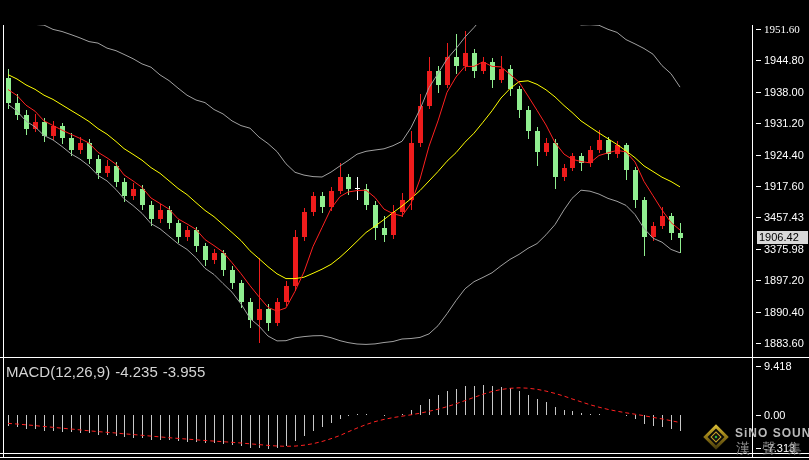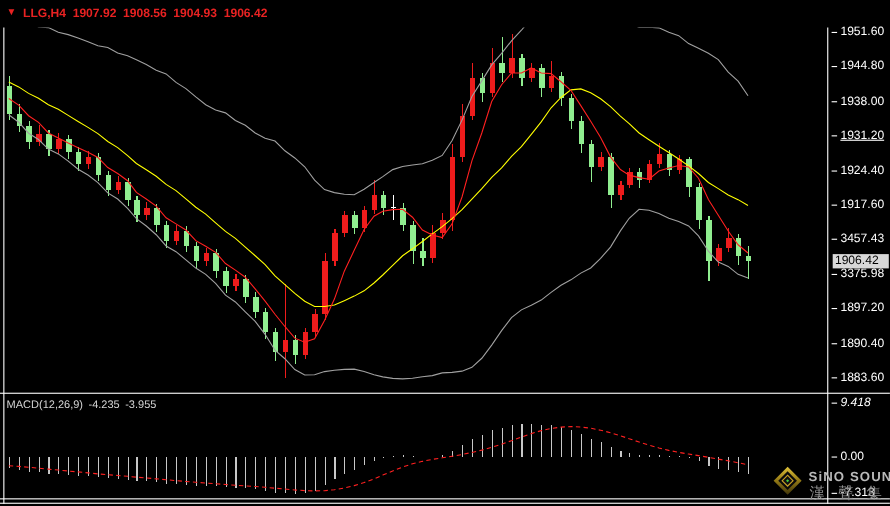--- a/index.html
+++ b/index.html
@@ -17,41 +17,38 @@
   .hsep{position:absolute;left:0;width:809px;height:1px;background:#ffffff;}
   #sep1{top:357px;} #sep2{top:453px;} #sep3{top:457px;}
   #left-border{position:absolute;left:3px;top:25px;width:1px;height:433px;background:#ffffff;}
   #axis-line{position:absolute;left:752px;top:25px;width:1px;height:433px;background:#ffffff;}
   
   .axlbl{position:absolute;left:764px;font-size:11px;color:#ffffff;white-space:nowrap;}
   .axtick{position:absolute;left:756px;width:5px;height:1px;background:#ffffff;}
   #price-tag{position:absolute;left:757px;top:231px;width:47px;height:13px;line-height:13px;
              background:#d8d8d8;color:#000;font-size:11px;padding:0 2px;z-index:6;}
   
-  #macd-label{position:absolute;left:6px;top:363px;font-size:10px;color:#d4d4d4;white-space:nowrap;}
+  #macd-label{position:absolute;left:6px;top:363px;font-size:15px;color:#d4d4d4;white-space:nowrap;}
   #macd-label span{margin-right:5px;}
   
   #logo{position:absolute;left:699px;top:424px;width:108px;height:32px;z-index:3;}
   #logo-diamond{position:absolute;left:8px;top:4px;width:18px;height:18px;transform:rotate(45deg);
                 background:linear-gradient(135deg,#e0c33a 0%,#9a7f17 45%,#40350a 100%);}
   #logo-d2{position:absolute;left:3px;top:3px;width:12px;height:12px;background:#0a0a0a;}
   #logo-d3{position:absolute;left:2px;top:2px;width:6px;height:6px;border:1px solid #c9a227;background:#111;}
   #logo-d4{position:absolute;left:2px;top:2px;width:2px;height:2px;background:#3ecf3e;}
   #logo-text{position:absolute;left:36px;top:2px;font-size:12px;font-weight:bold;color:#b9b9b9;letter-spacing:1px;white-space:nowrap;}
   #logo-cjk{position:absolute;left:37px;top:16px;font-size:14px;color:#8f8f8f;letter-spacing:4px;white-space:nowrap;}
   svg{shape-rendering:crispEdges;}
 </style>
 </head>
 <body>
 
 <div id="screen">
 
-  <div id="titlebar">
-    <span class="mk">▼</span><span>LLG,H4</span><span>1907.92</span><span>1908.56</span><span>1904.93</span><span>1906.42</span>
-  </div>
 
   <svg id="price-svg" width="752" height="332">
       <g>
         <line x1="8.5" y1="43.71135999999958" x2="8.5" y2="83.8844799999998" stroke="#90ee90" stroke-width="1"></line>
         <rect x="6" y="52.946559999999586" width="5" height="25.396800000000006" fill="#90ee90"></rect>
       </g>
       <g>
         <line x1="17.5" y1="69.10815999999959" x2="17.5" y2="95.4284799999998" stroke="#90ee90" stroke-width="1"></line>
         <rect x="15" y="78.34335999999959" width="5" height="11.543999999999997" fill="#90ee90"></rect>
       </g>
@@ -441,43 +438,43 @@
   </div>
 
   <div id="sep1" class="hsep"></div>
   <div id="sep2" class="hsep"></div>
   <div id="sep3" class="hsep"></div>
   <div id="left-border"></div>
   <div id="axis-line"></div>
 
   <div id="axis-layer">
       <div class="axtick" style="top: 29px;"></div>
-      <div class="axlbl" style="top: 23px;">1951.60</div>
+      <div class="axlbl" style="top: 23px; font-family: Liberation Serif, serif;">1951.60</div>
       <div class="axtick" style="top: 60.4px;"></div>
       <div class="axlbl" style="top: 54.4px;">1944.80</div>
       <div class="axtick" style="top: 91.8px;"></div>
       <div class="axlbl" style="top: 85.8px;">1938.00</div>
       <div class="axtick" style="top: 123.2px;"></div>
-      <div class="axlbl" style="top: 117.2px; text-decoration: underline;">1931.20</div>
+      <div class="axlbl" style="top: 117.2px;">1931.20</div>
       <div class="axtick" style="top: 154.6px;"></div>
       <div class="axlbl" style="top: 148.6px;">1924.40</div>
       <div class="axtick" style="top: 186px;"></div>
       <div class="axlbl" style="top: 180px; text-align: right;">1917.60</div>
       <div class="axtick" style="top: 217.4px;"></div>
       <div class="axlbl" style="top: 211.4px;">3457.43</div>
       <div class="axtick" style="top: 248.8px;"></div>
       <div class="axlbl" style="top: 242.8px;">3375.98</div>
       <div class="axtick" style="top: 280.2px;"></div>
       <div class="axlbl" style="top: 274.2px;">1897.20</div>
       <div class="axtick" style="top: 311.6px;"></div>
       <div class="axlbl" style="top: 305.6px;">1890.40</div>
       <div class="axtick" style="top: 343px;"></div>
       <div class="axlbl" style="top: 337px;">1883.60</div>
       <div class="axtick" style="top: 366px;"></div>
-      <div class="axlbl" style="top: 360px; font-style: italic;">9.418</div>
+      <div class="axlbl" style="top: 360px;">9.418</div>
       <div class="axtick" style="top: 415px;"></div>
       <div class="axlbl" style="top: 409px;">0.00</div>
       <div class="axtick" style="top: 448px;"></div>
       <div class="axlbl" style="top: 442px;">-7.313</div>
     </div>
 
   <div id="price-tag">1906.42</div>
 
   <div id="logo">
     <div id="logo-diamond">

